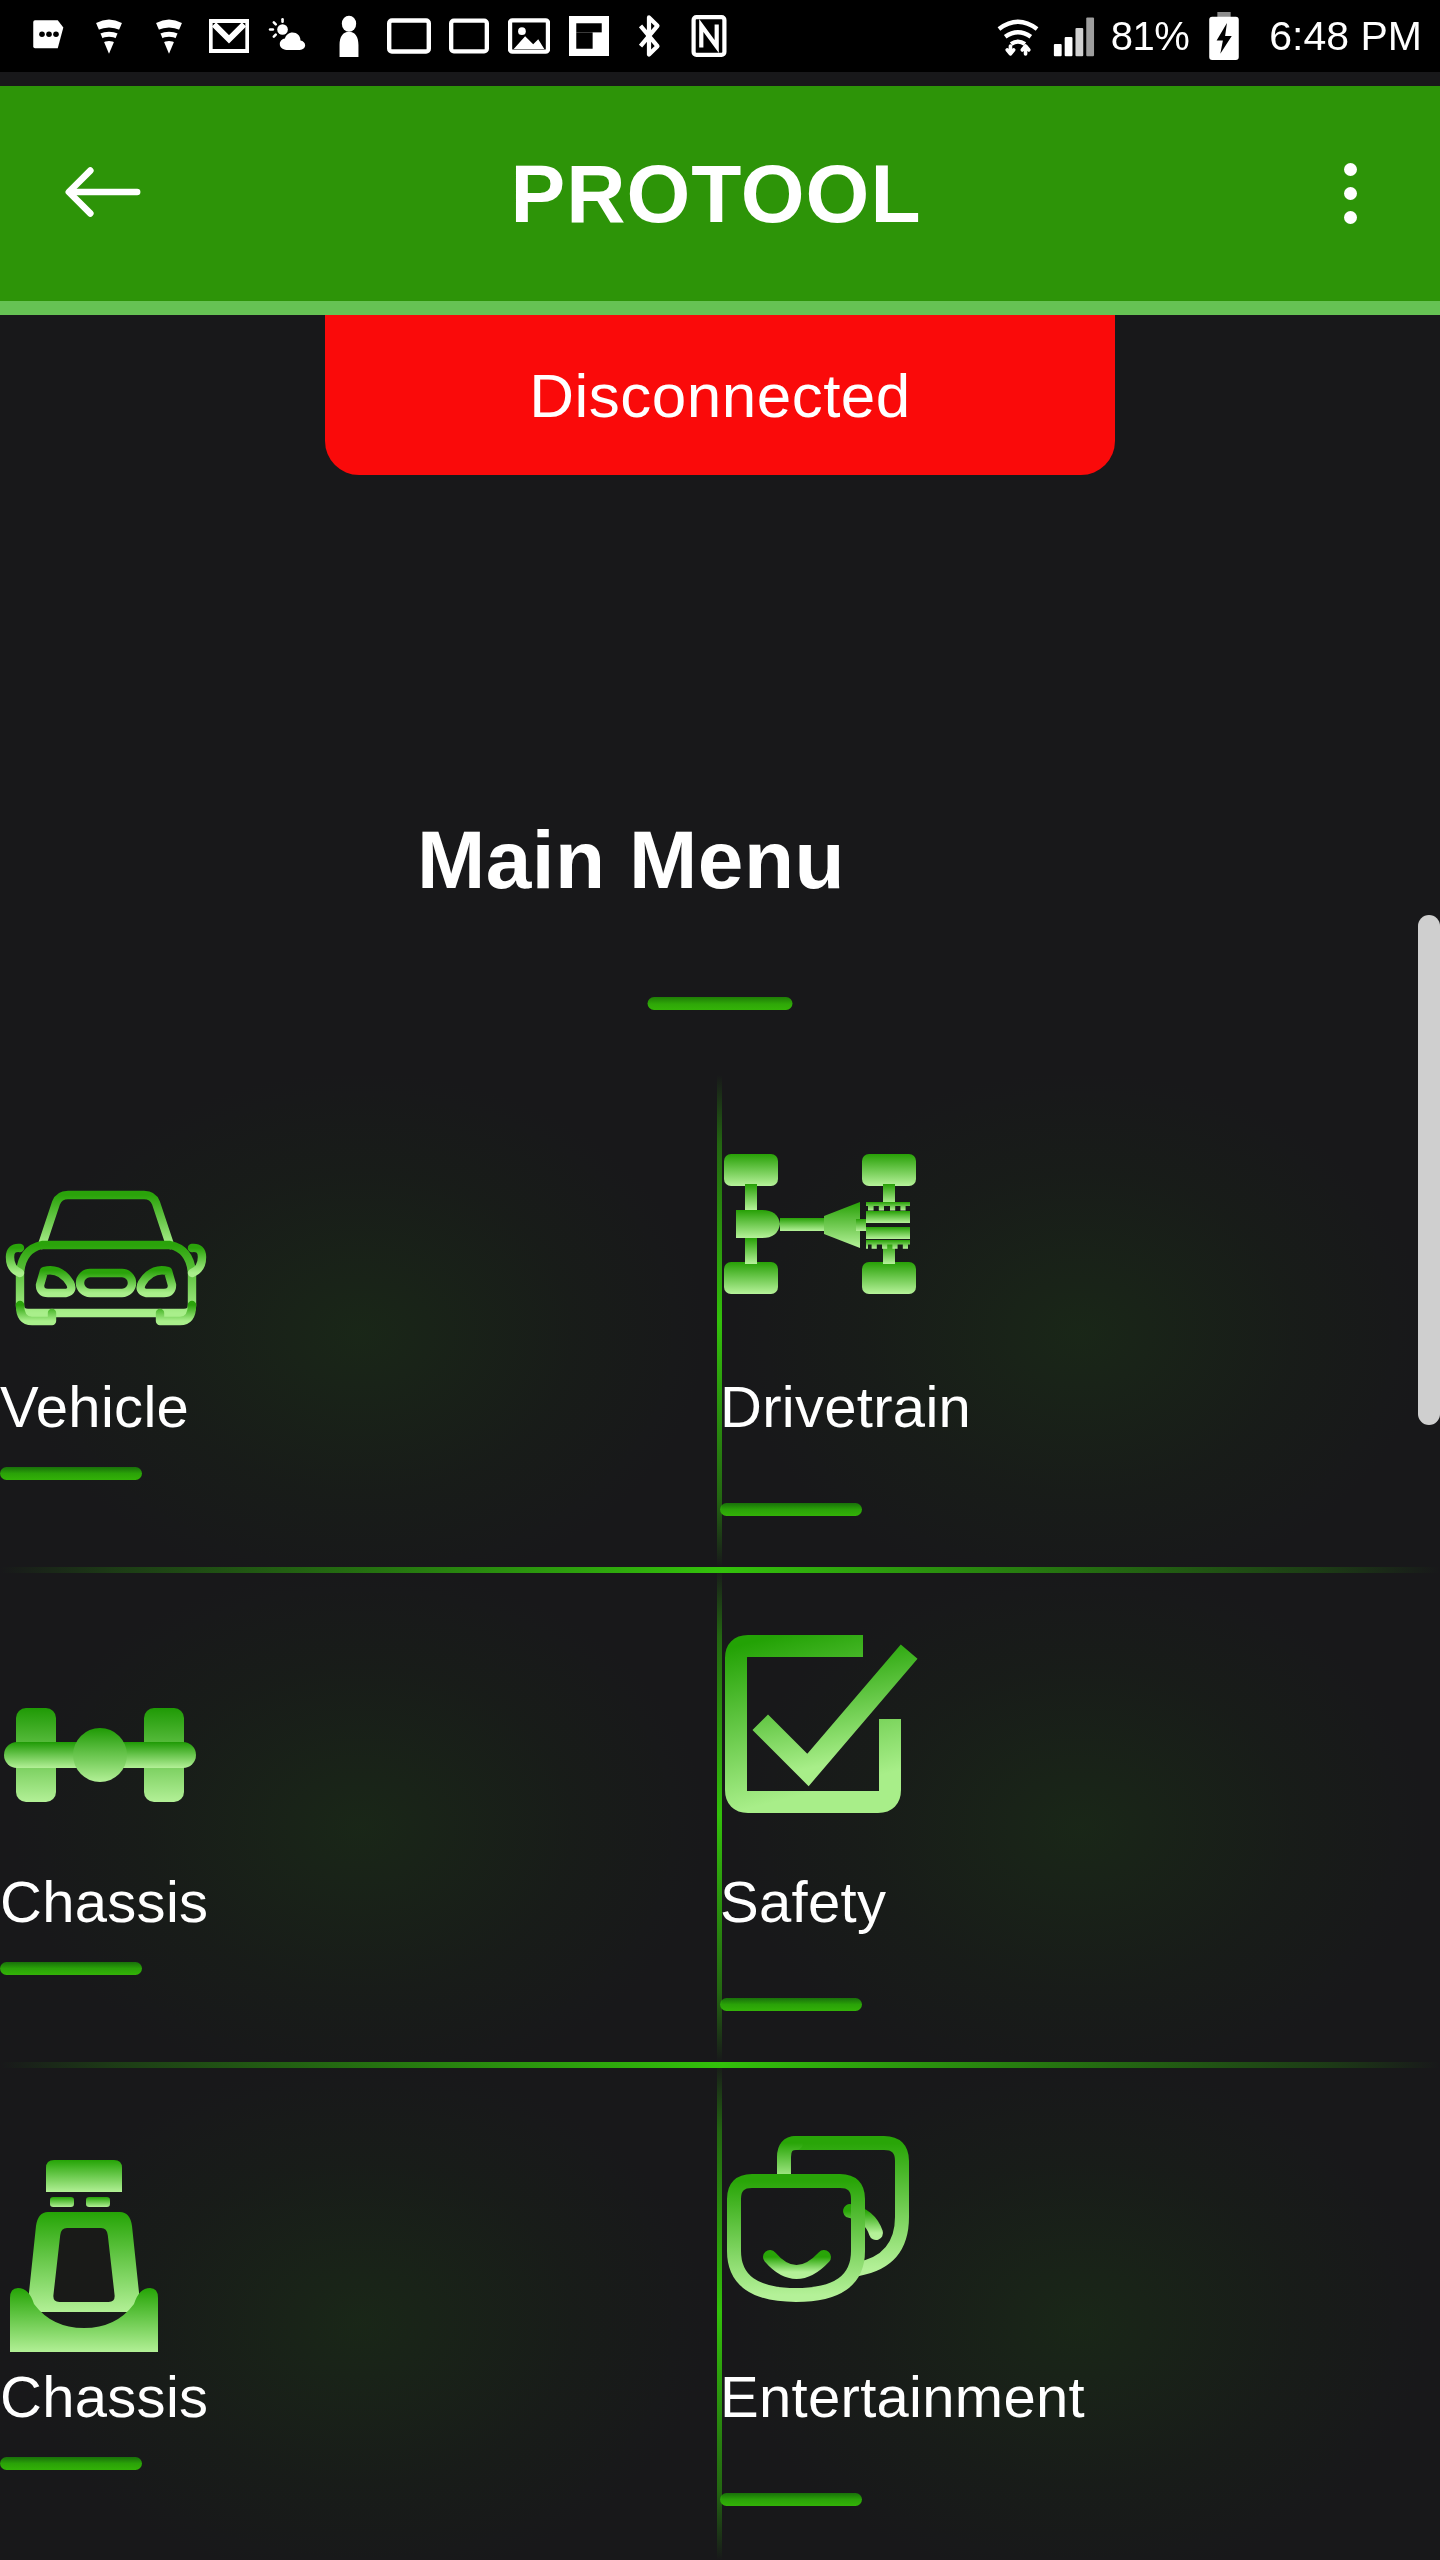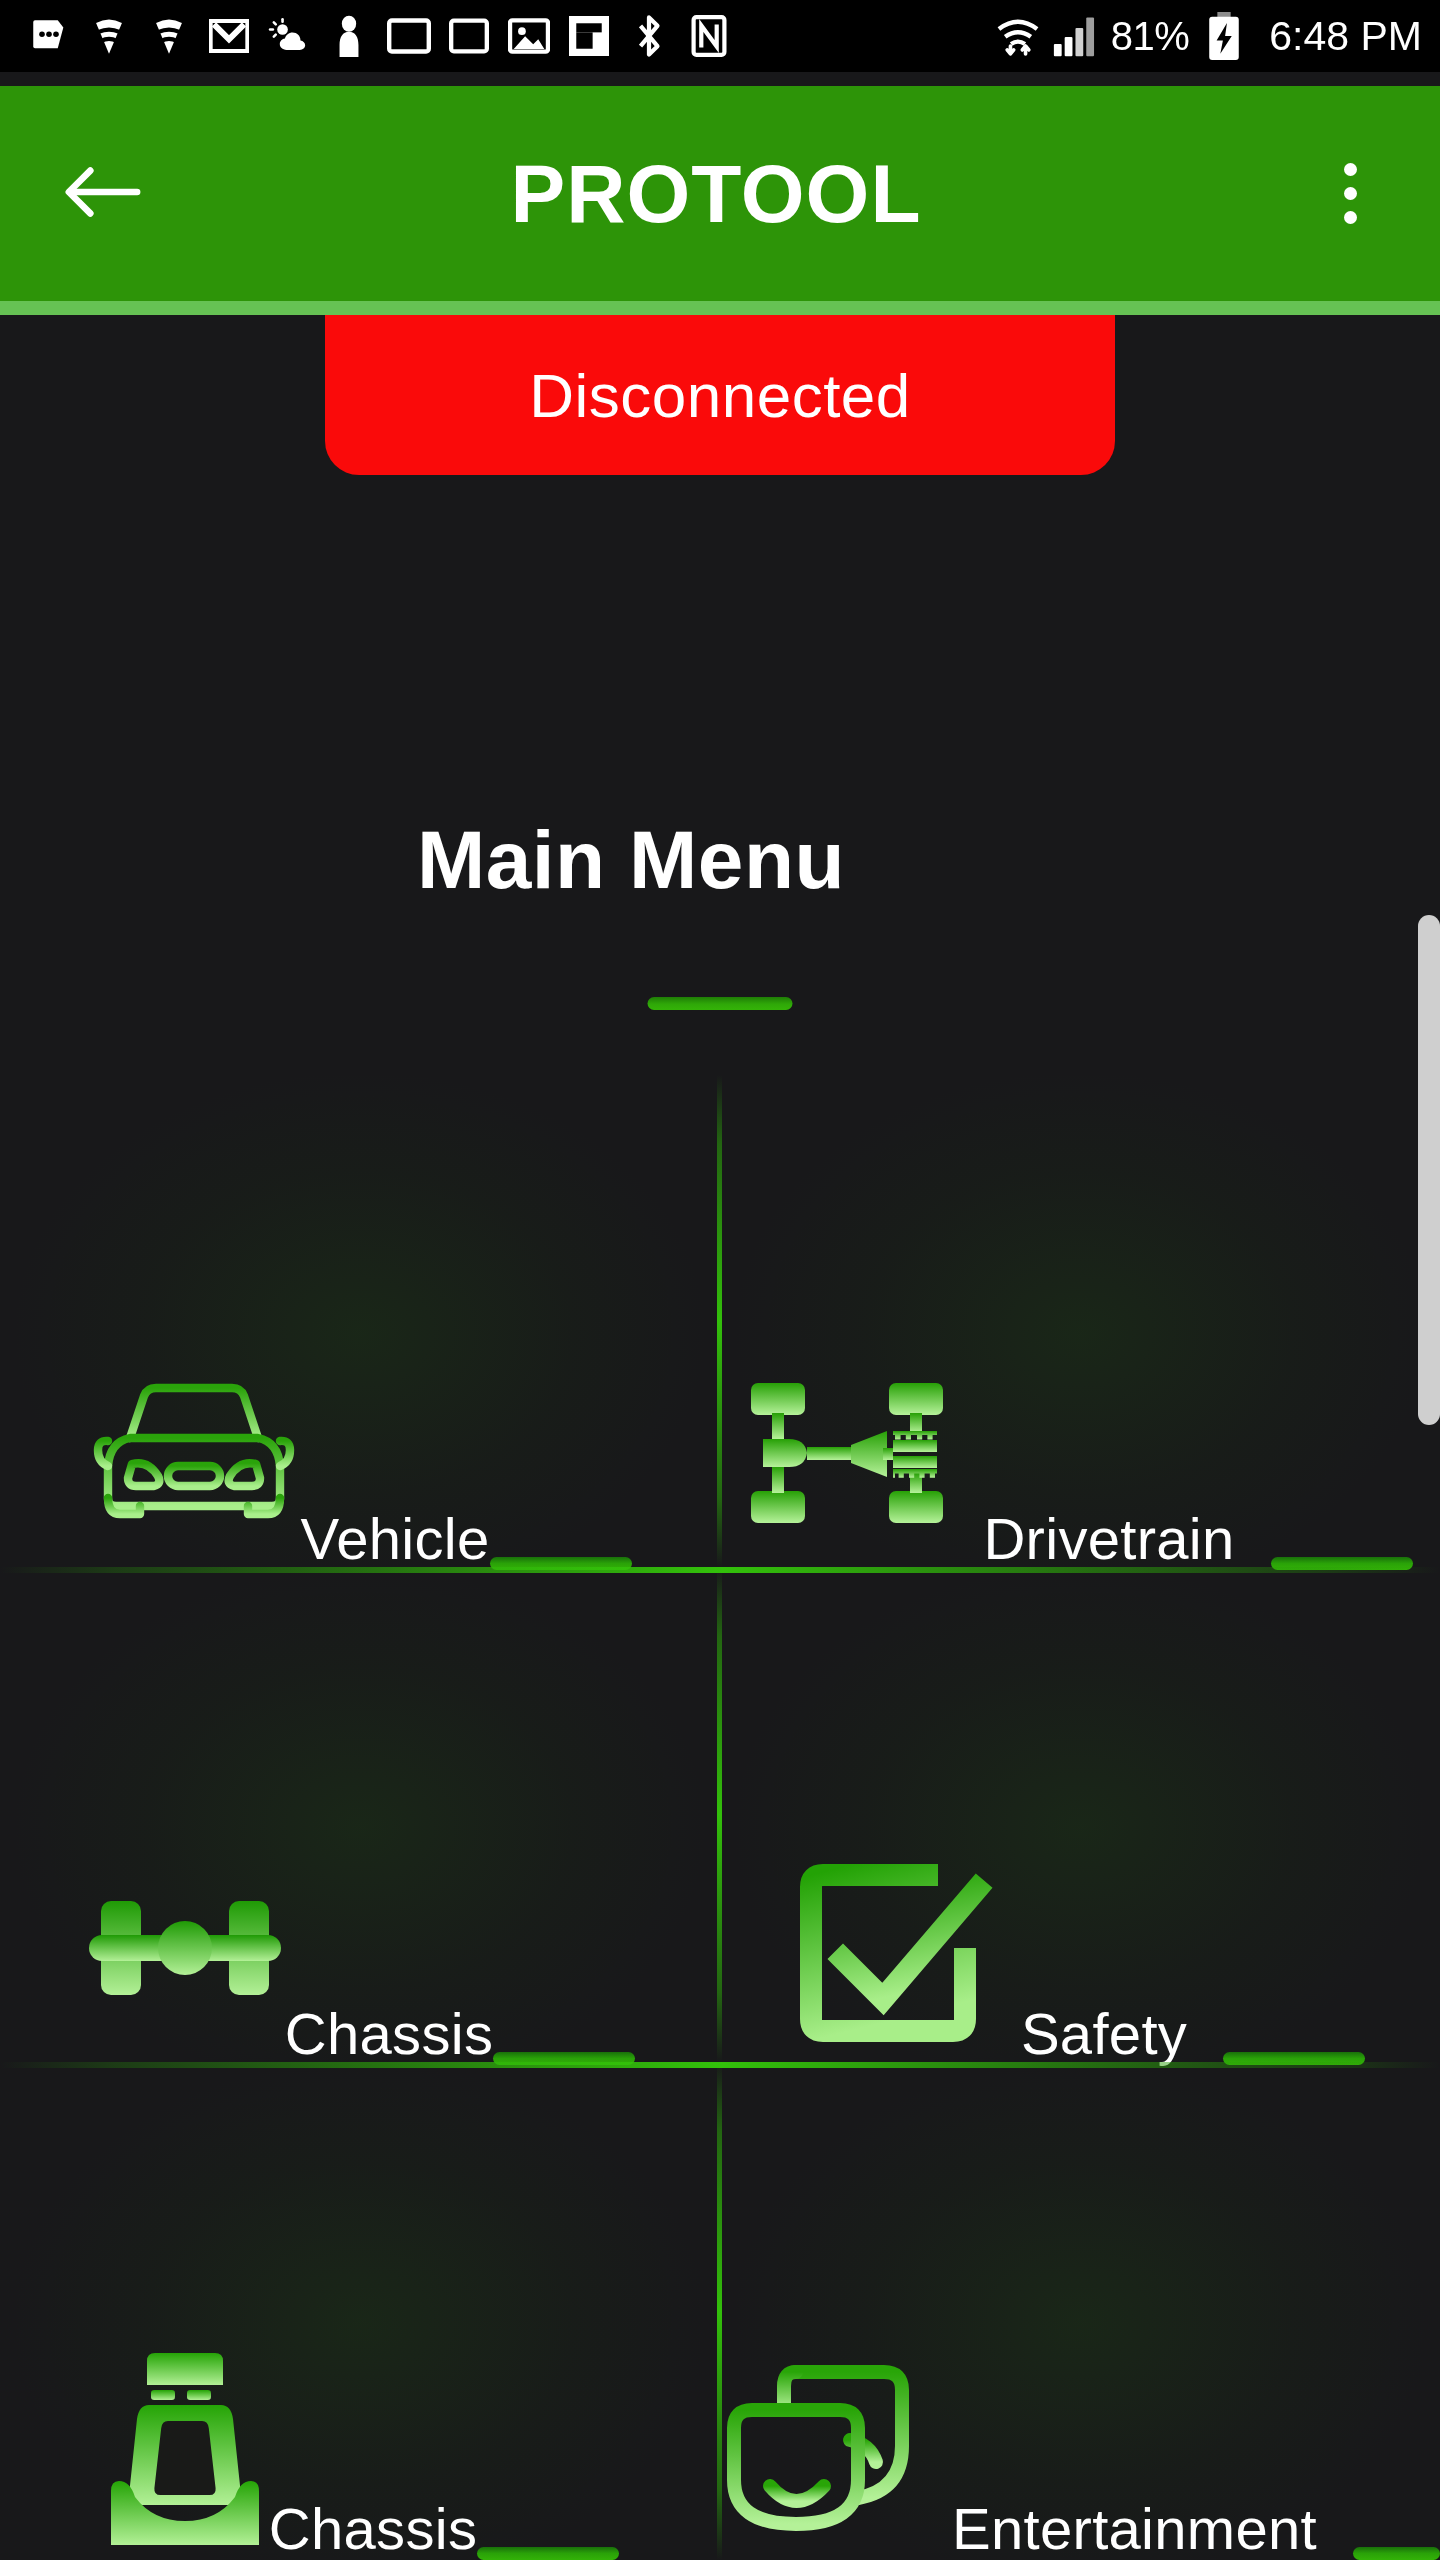--- a/index.html
+++ b/index.html
@@ -178,22 +178,22 @@
     left: 0;
     width: 1440px;
     height: 1485px;
   }
   .tile {
     position: absolute;
     width: 720px;
     height: 495px;
     box-sizing: border-box;
     display: flex;
-    flex-direction: row;
-    align-items: flex-end;
+    flex-direction: column;
+    align-items: flex-start;
     justify-content: center;
     cursor: pointer;
     background: radial-gradient(ellipse 62% 68% at 50% 52%, rgba(32,110,12,0.17) 0%, rgba(26,80,10,0.07) 48%, rgba(24,24,26,0) 78%);
   }
   .tile.c0 { left: 0; }
   .tile.c1 { left: 720px; gap: 36px; }
   .tile.r0 { top: 0; }
   .tile.r1 { top: 495px; }
   .tile.r2 { top: 990px; }
 

